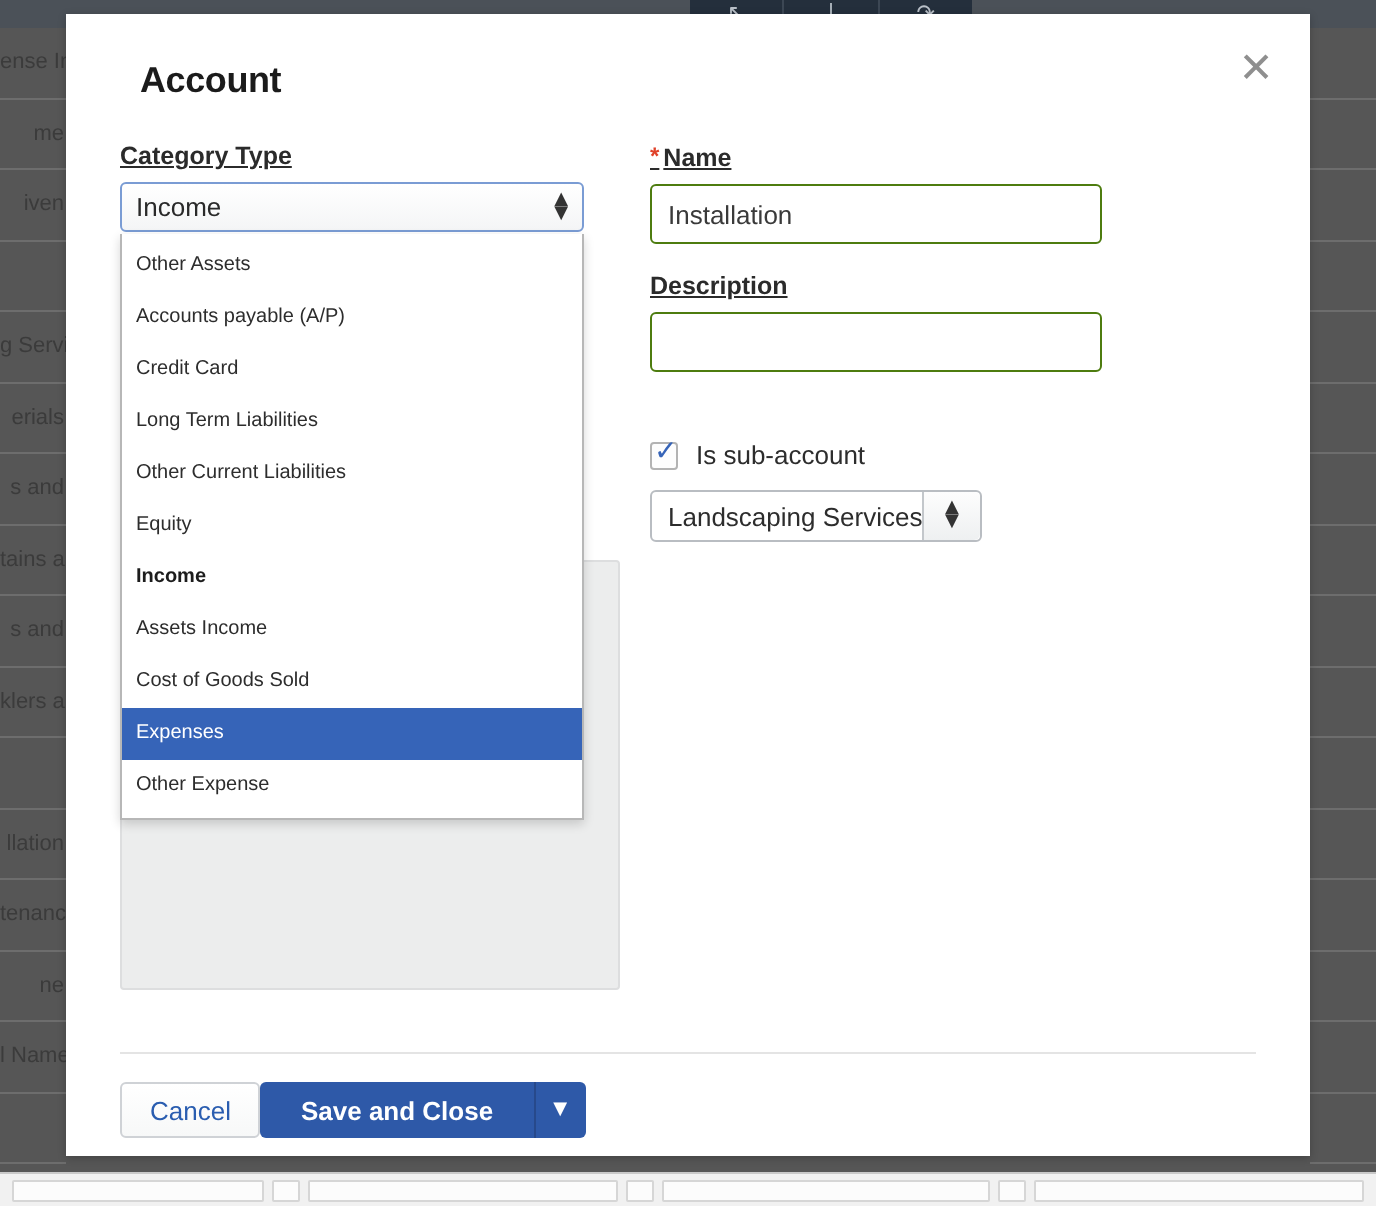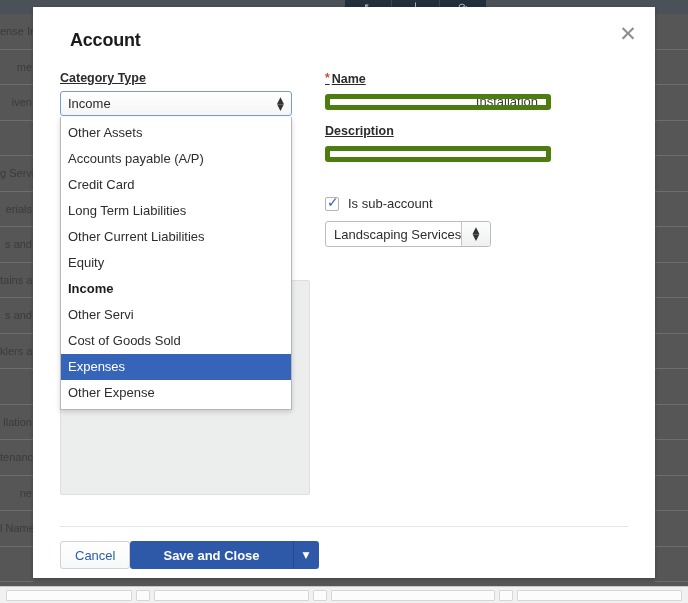--- a/index.html
+++ b/index.html
@@ -175,21 +175,21 @@
     border: 1px solid #b7b7b7;
     border-top: none;
     box-shadow: 0 2px 5px rgba(0,0,0,0.16);
     z-index: 40;
     padding: 3px 0 3px 0;
   }
   #category-dropdown .opt {
     height: 26px;
     line-height: 26px;
     padding: 0 0 0 7px;
-    font-size: 13px;
+    font-size: 10px;
     color: #2d2d2d;
     white-space: nowrap;
     cursor: pointer;
   }
   #category-dropdown .opt.group {
     font-weight: bold;
     color: #1c1c1c;
   }
   #category-dropdown .opt.selected {
     background: #3664b8;
@@ -207,30 +207,29 @@
     z-index: 10;
   }
 
   
   #col-right {
     position: absolute;
     left: 292px; top: 64px;
     width: 226px;
   }
   .text-input {
-    width: 226px; height: 16px;
-    border: 5px solid #4d7c0f;
+    width: 226px; height: 30px;
+    border: 1px solid #4d7c0f;
     border-radius: 3px;
     background: #ffffff;
     font-size: 13px;
     color: #3a3a3a;
     padding: 0 8px;
     font-family: "Liberation Sans", sans-serif;
     outline: none;
-    text-align: right;
   }
   .text-input::placeholder { color: #a8a8a8; }
   .spacer-14 { height: 14px; }
 
   #subaccount-row {
     display: flex;
     align-items: center;
     margin-top: 34px;
   }
   #subaccount-checkbox {
@@ -313,21 +312,21 @@
     font-size: 13px;
     font-family: "Liberation Sans", sans-serif;
     cursor: pointer;
   }
   #save-group {
     display: flex;
     height: 28px;
   }
   #save-button {
     height: 28px;
-    padding: 0 33px;
+    padding: 0 20px;
     border: none;
     border-radius: 3px 0 0 3px;
     background: #2e59a8;
     color: #ffffff;
     font-size: 13px;
     font-weight: bold;
     font-family: "Liberation Sans", sans-serif;
     cursor: pointer;
   }
   #save-dropdown-toggle {
@@ -427,21 +426,21 @@
   <div id="disabled-panel"></div>
 
   <div id="category-dropdown">
       <div class="opt">Other Assets</div>
       <div class="opt">Accounts payable (A/P)</div>
       <div class="opt">Credit Card</div>
       <div class="opt">Long Term Liabilities</div>
       <div class="opt">Other Current Liabilities</div>
       <div class="opt">Equity</div>
       <div class="opt group">Income</div>
-      <div class="opt">Other Servi</div>
+      <div class="opt">Assets Income</div>
       <div class="opt">Cost of Goods Sold</div>
       <div class="opt selected">Expenses</div>
       <div class="opt">Other Expense</div>
     </div>
 
   <div id="col-right">
     <div class="field-label">
       <span class="req-star">*</span><span>Name</span>
     </div>
     <input class="text-input" id="name-input" type="text" value="Installation" style="">

